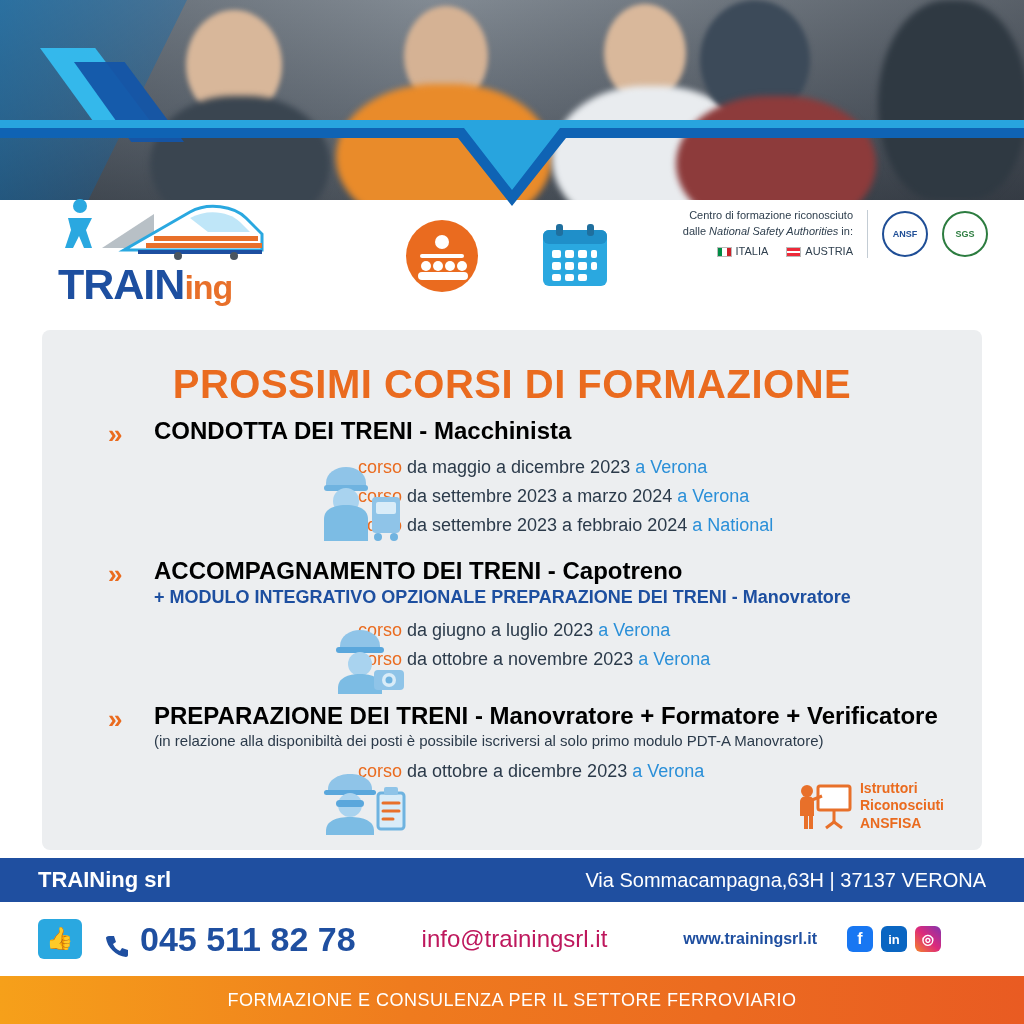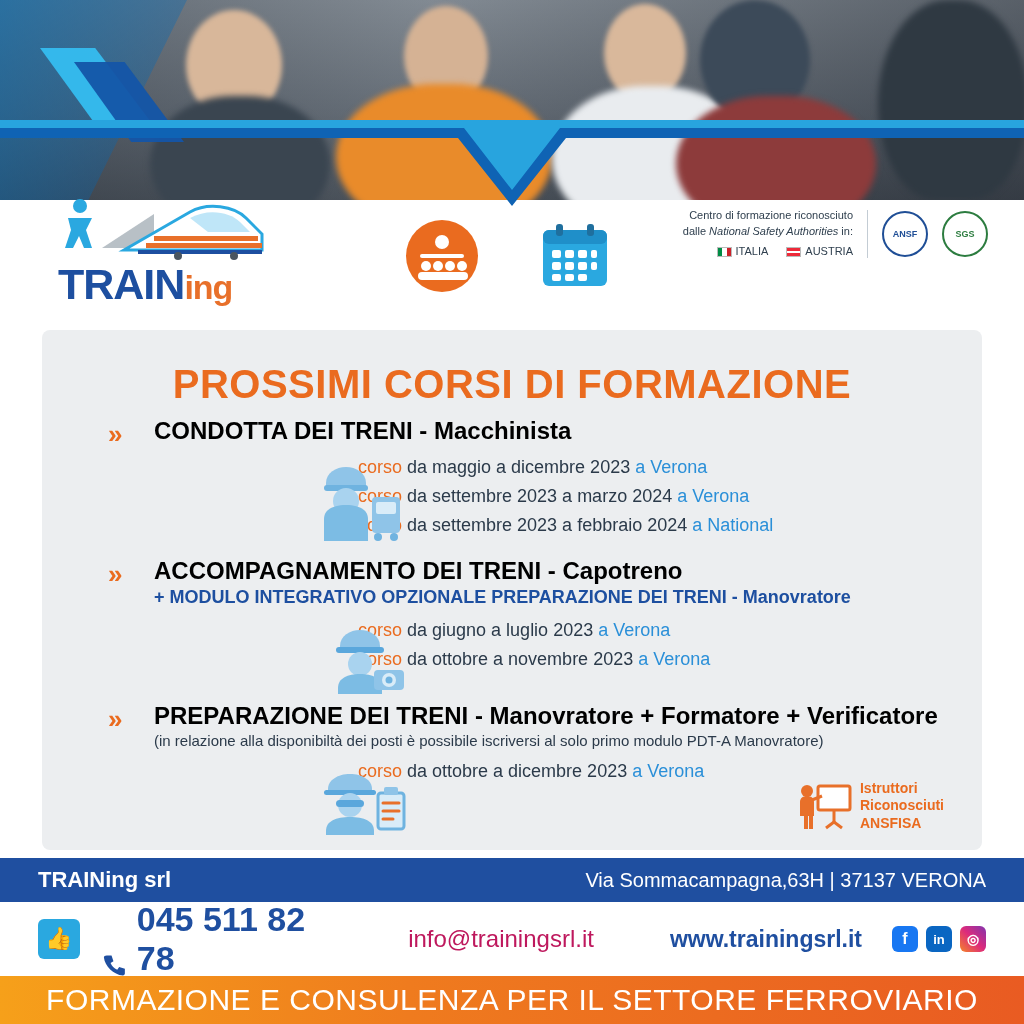--- a/index.html
+++ b/index.html
@@ -166,34 +166,34 @@
   .footer-contacts {
     position: absolute; left: 0; top: 902px;
     width: 1024px; height: 74px;
     background: #ffffff;
     display: flex; align-items: center;
     padding: 0 38px;
     gap: 22px;
   }
   .phone { color: #1f4fa0; font-size: 34px; font-weight: 700; }
   .email { color: #be185d; font-size: 24px; }
-  .site { color: #1f4fa0; font-size: 23px; font-weight: 700; }
+  .site { color: #1f4fa0; font-size: 16px; font-weight: 700; }
   .social { display: flex; gap: 8px; margin-left: 8px; }
   .sq { width: 26px; height: 26px; border-radius: 6px; display: flex; align-items: center; justify-content: center; color: #fff; font-size: 16px; font-weight: 700; }
   .fb { background: #1877f2; }
   .li { background: #0a66c2; font-size: 13px; }
   .ig { background: linear-gradient(45deg,#f58529,#dd2a7b,#8134af); font-size: 14px; }
 
   .footer-orange {
     position: absolute; left: 0; top: 976px;
     width: 1024px; height: 48px;
     background: linear-gradient(90deg, #f6a01a 0%, #ef7b1e 40%, #e95b22 100%);
     display: flex; align-items: center; justify-content: center;
   }
-  .footer-orange span { color: #ffffff; font-size: 30px; letter-spacing: .5px; }
+  .footer-orange span { color: #ffffff; font-size: 18px; letter-spacing: .5px; }
 
   .thumb-icon {
     width: 44px; height: 40px;
     background: #2aa8e0;
     border-radius: 6px;
     display: flex; align-items: center; justify-content: center;
     color: #fff; font-size: 22px;
   }
 </style>
 </head>

